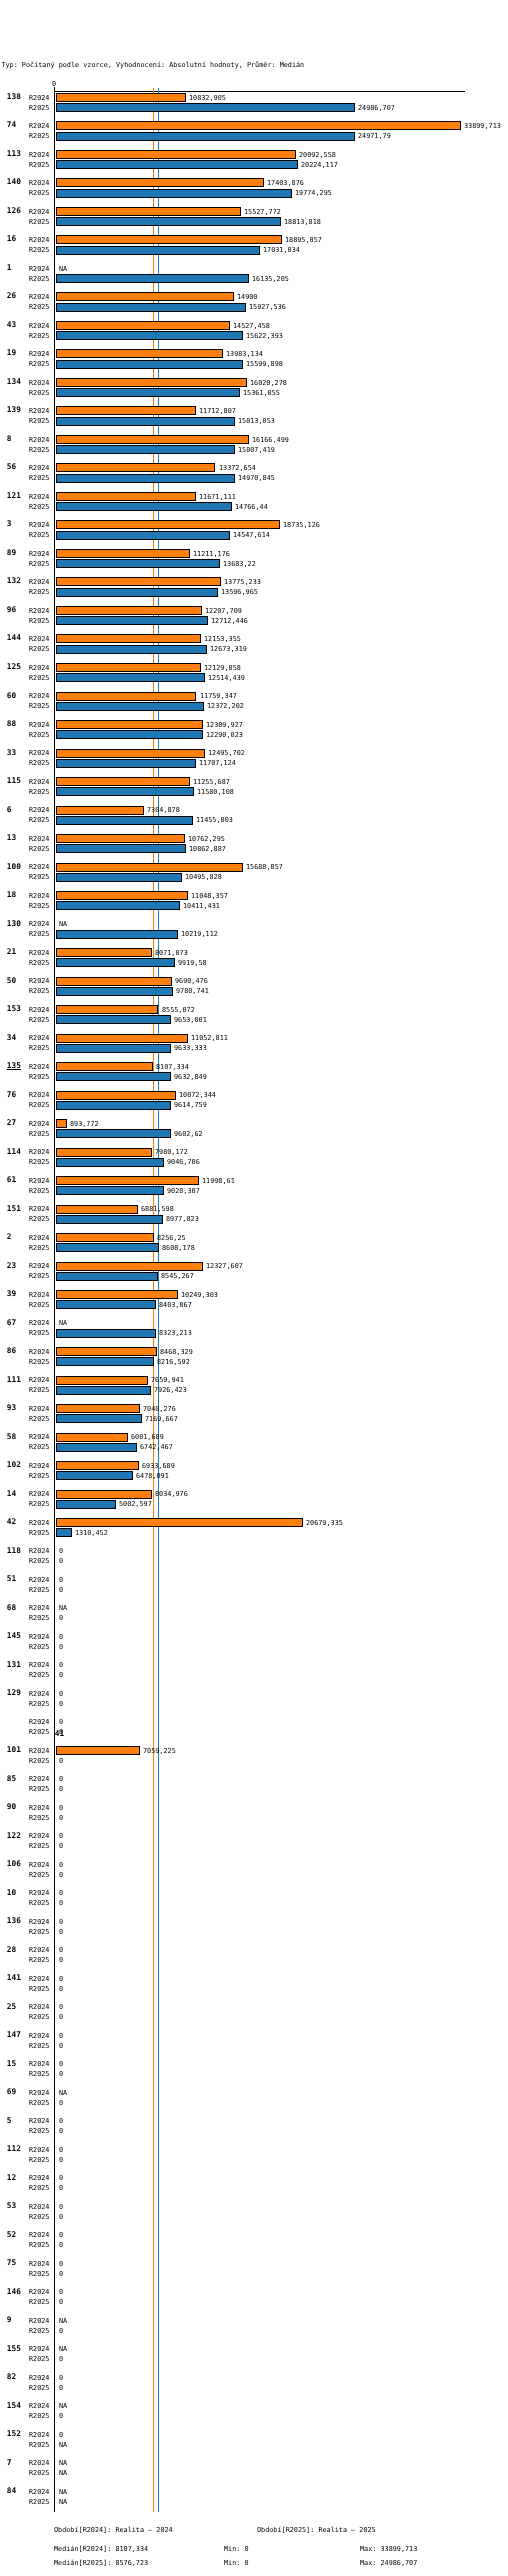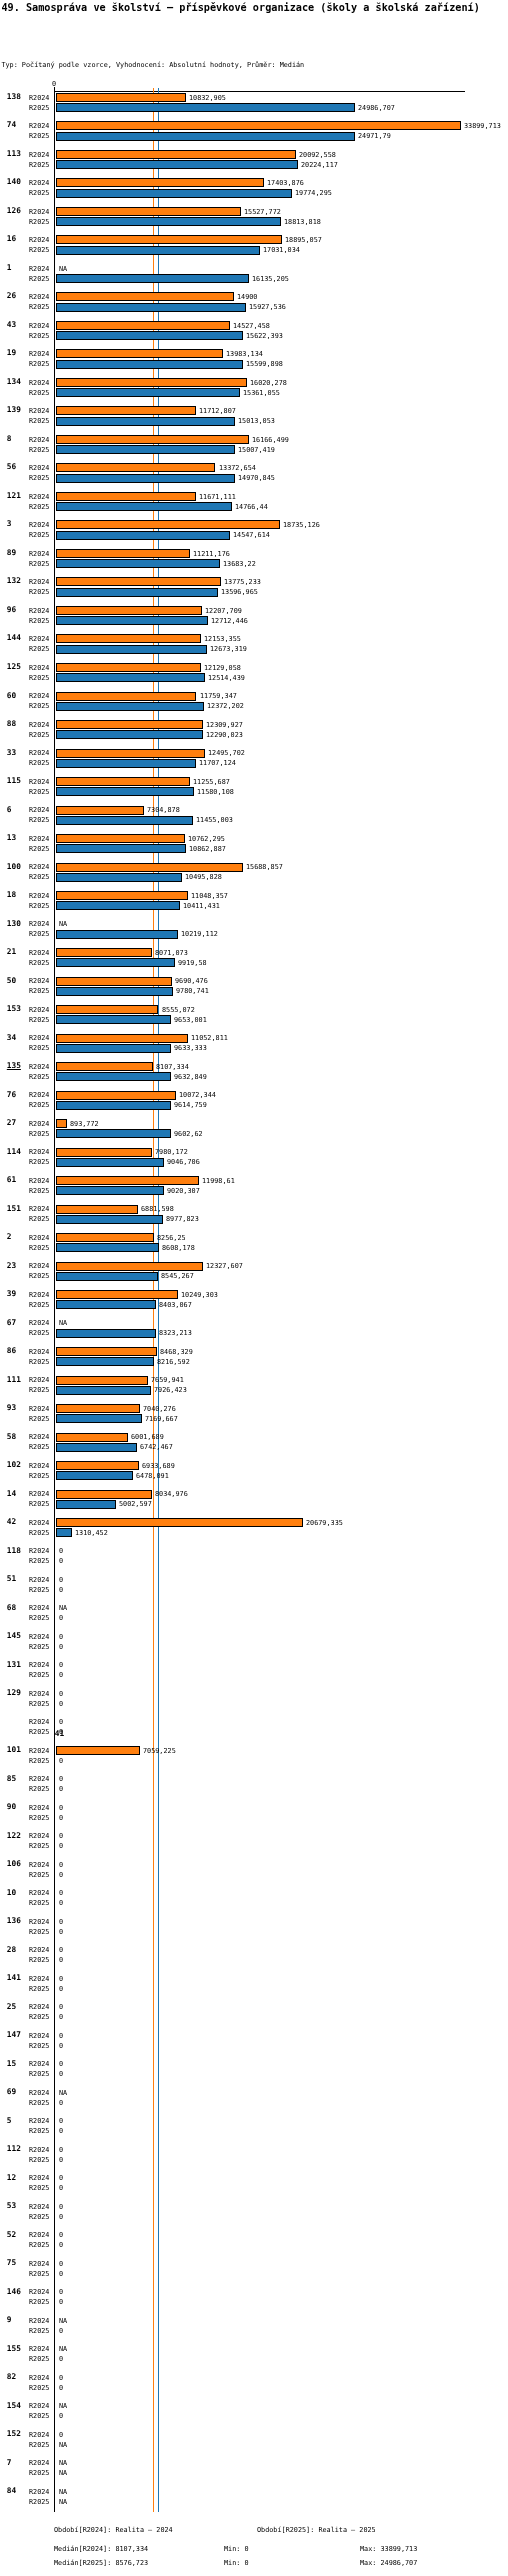--- a/index.html
+++ b/index.html
@@ -21,21 +21,20 @@
   .value-label{position:absolute;font-size:6.8px;line-height:8.1px;white-space:pre;}
   .group-id{position:absolute;font-size:7.8px;line-height:8.8px;font-weight:bold;}
   .footer-text{position:absolute;font-size:6.8px;line-height:8.1px;white-space:pre;}
 </style>
 </head>
 <body>
 
 <div id="root">
 
   <div class="title">
-    <div>49. Samospráva ve školství – příspěvkové organizace (školy a školská zařízení)</div>
   </div>
 
   <div class="subtitle">Typ: Počítaný podle vzorce, Vyhodnocení: Absolutní hodnoty, Průměr: Medián</div>
 
   <div class="zero-label">0</div>
   <div class="zero-tick"></div>
   <div class="xaxis"></div>
   <div class="yaxis"></div>
   <div class="median" id="median24" style="left: 153px; background: rgb(255, 127, 14);"></div>
   <div class="median" id="median25" style="left: 158px; background: rgb(31, 119, 180);"></div>

